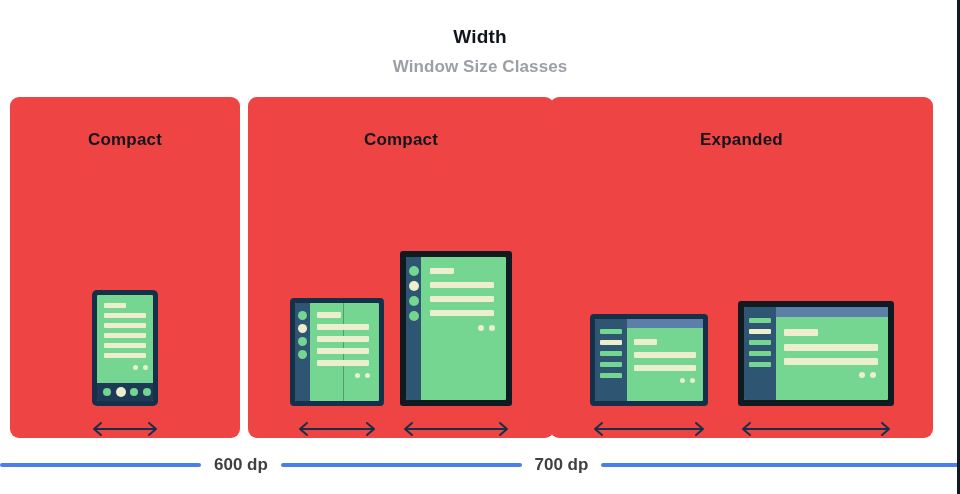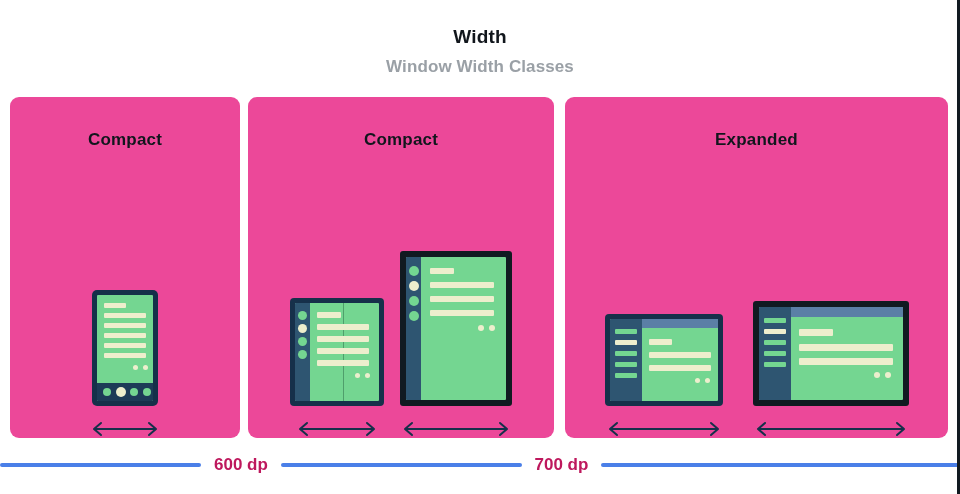--- a/index.html
+++ b/index.html
@@ -20,25 +20,25 @@
   }
   .subtitle{
     font-size:17px;font-weight:bold;color:#9aa0a6;letter-spacing:.1px;
     margin-top:9px;line-height:20px;
   }
 
   
   .panels{position:absolute;left:10px;top:97px;width:938px;height:341px;}
   .panel{
     position:absolute;top:0;height:341px;
-    background:#ec4899;border-radius:9px;
+    background:#ef4444;border-radius:9px;
   }
   .panel.compact  {left:0px;   width:230px;}
   .panel.medium   {left:238px; width:306px;}
-  .panel.expanded {left:555px; width:383px;}
+  .panel.expanded {left:540px; width:383px;}
 
   .panel-title{
     position:absolute;left:0;right:0;top:33px;text-align:center;
     font-size:17px;font-weight:bold;color:#11161c;letter-spacing:.2px;
   }
 
   .devices{
     position:absolute;left:0;right:0;bottom:0;top:60px;
     display:flex;align-items:flex-end;justify-content:center;
   }
@@ -80,33 +80,33 @@
   .arrow{margin-top:14px;height:18px;display:block;}
 
   
   .scale{position:absolute;left:0;bottom:0;width:960px;height:56px;}
   .scale-row{
     position:absolute;left:0;top:14px;width:960px;height:26px;
     display:flex;align-items:center;
   }
   .srule{height:4px;background:#4a7fe8;border-radius:2px;flex:1 1 auto;}
   .slabel{
-    font-size:17px;font-weight:bold;color:#be185d;
+    font-size:17px;font-weight:bold;color:#404040;
     padding:0 13px;white-space:nowrap;line-height:20px;
   }
   .edge{position:absolute;right:0;top:0;width:3px;height:494px;background:#111a21;}
 </style>
 </head>
 <body>
 
 <div class="stage">
 
   <div class="header">
     <div class="title">Width</div>
-    <div class="subtitle">Window Width Classes</div>
+    <div class="subtitle">Window Size Classes</div>
   </div>
 
   <div class="panels">
 
     <div class="panel compact">
       <div class="panel-title">Compact</div>
       <div class="devices">
         <div class="devcol">
 
           <div class="device phone">

